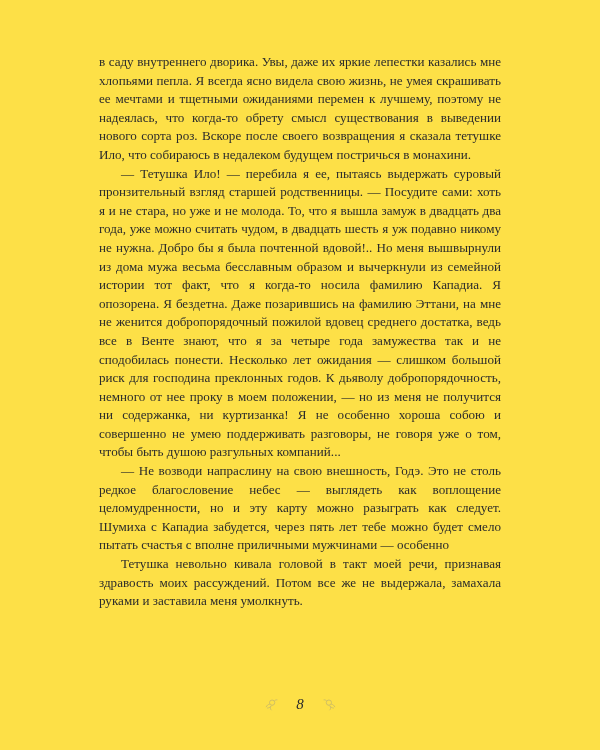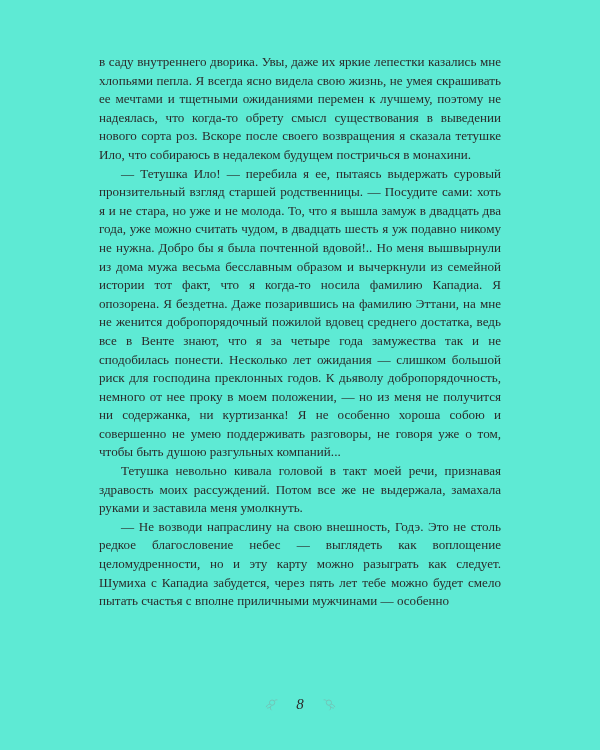--- a/index.html
+++ b/index.html
@@ -4,21 +4,21 @@
 <style>
   html, body {
     margin: 0;
     padding: 0;
     background: #ffffff;
   }
   .page {
     position: relative;
     width: 600px;
     height: 750px;
-    background: #5eead4;
+    background: #fde047;
     overflow: hidden;
     font-family: "Liberation Serif", "DejaVu Serif", serif;
   }
   .text-block {
     position: absolute;
     left: 99px;
     top: 53px;
     width: 402px;
     color: #2b2b2b;
     font-size: 13.1px;
@@ -67,22 +67,22 @@
   }
 </style>
 </head>
 <body>
 
 <div class="page">
 
   <div class="text-block">
     <p class="para first">в саду внутреннего дворика. Увы, даже их яркие лепестки казались мне хлопьями пепла. Я всегда ясно видела свою жизнь, не умея скрашивать ее мечтами и тщетными ожиданиями перемен к лучшему, поэтому не надеялась, что когда-то обрету смысл существования в выведении нового сорта роз. Вскоре после своего возвращения я сказала тетушке Ило, что собираюсь в недалеком будущем постричься в монахини.</p>
     <p class="para">— Тетушка Ило! — перебила я ее, пытаясь выдержать суровый пронзительный взгляд старшей родственницы. — Посудите сами: хоть я и не стара, но уже и не молода. То, что я вышла замуж в двадцать два года, уже можно считать чудом, в двадцать шесть я уж подавно никому не нужна. Добро бы я была почтенной вдовой!.. Но меня вышвырнули из дома мужа весьма бесславным образом и вычеркнули из семейной истории тот факт, что я когда-то носила фамилию Кападиа. Я опозорена. Я бездетна. Даже позарившись на фамилию Эттани, на мне не женится добропорядочный пожилой вдовец среднего достатка, ведь все в Венте знают, что я за четыре года замужества так и не сподобилась понести. Несколько лет ожидания — слишком большой риск для господина преклонных годов. К дьяволу добропорядочность, немного от нее проку в моем положении, — но из меня не получится ни содержанка, ни куртизанка! Я не особенно хороша собою и совершенно не умею поддерживать разговоры, не говоря уже о том, чтобы быть душою разгульных компаний...</p>
+    <p class="para">— Не возводи напраслину на свою внешность, Годэ. Это не столь редкое благословение небес — выглядеть как воплощение целомудренности, но и эту карту можно разыграть как следует. Шумиха с Кападиа забудется, через пять лет тебе можно будет смело пытать счастья с вполне приличными мужчинами — особенно</p>
     <p class="para">Тетушка невольно кивала головой в такт моей речи, признавая здравость моих рассуждений. Потом все же не выдержала, замахала руками и заставила меня умолкнуть.</p>
-    <p class="para">— Не возводи напраслину на свою внешность, Годэ. Это не столь редкое благословение небес — выглядеть как воплощение целомудренности, но и эту карту можно разыграть как следует. Шумиха с Кападиа забудется, через пять лет тебе можно будет смело пытать счастья с вполне приличными мужчинами — особенно</p>
   </div>
 
   <div class="footer">
     <span>
       <svg class="ornament" viewBox="0 0 24 24" fill="none" stroke="currentColor" stroke-width="1.5">
         <circle cx="13" cy="9" r="4.2"></circle>
         <path d="M13 13.2 C11 16 8 17.5 5 17.8"></path>
         <path d="M9.2 11.4 C6.5 11.8 4.4 13.6 3.4 16.2"></path>
         <path d="M10.6 14.8 C9.8 17.6 10.4 19.8 12 21.2"></path>
         <path d="M16.6 6.2 C18.4 4.6 20.2 4.2 21.4 4.6"></path>

